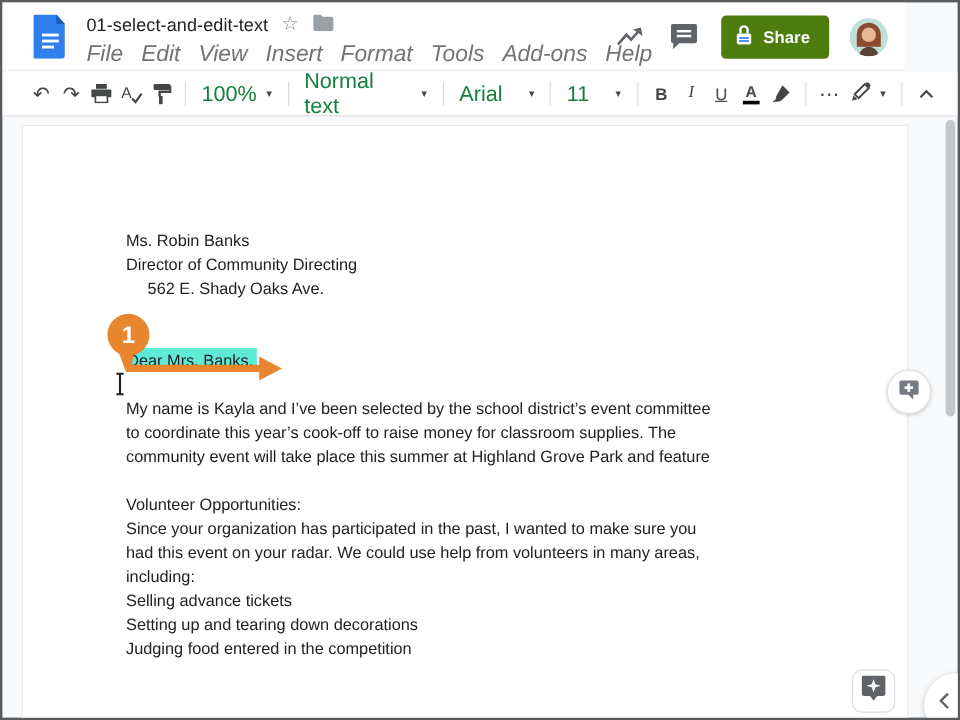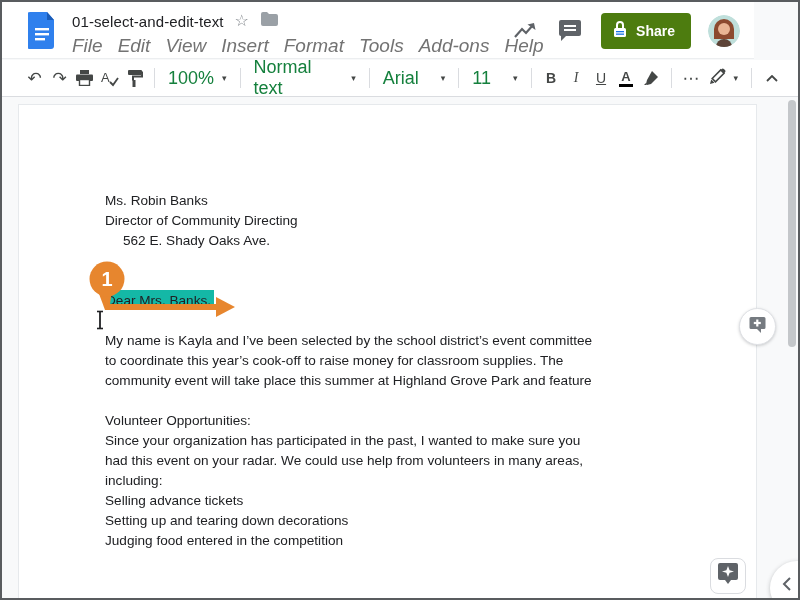--- a/index.html
+++ b/index.html
@@ -58,21 +58,21 @@
   .tb-right { margin-left: auto; display: flex; align-items: center; }
 
   
   .page {
     position: absolute; left: 16px; top: 102px; width: 739px; height: 530px;
     background: #fff; border: 1px solid #e6e9ec;
   }
   .page-content { padding: 86px 40px 0 86px; }
   .line { height: 20px; line-height: 20px; font-size: 13.6px; color: #202124; white-space: nowrap; cursor: text; }
   .line.indent { padding-left: 18px; }
-  .sel { background: #14b8a6; padding: 3px 3px 2px 1px; }
+  .sel { background: #5eead4; padding: 3px 3px 2px 1px; }
 
   
   .pin { position: absolute; left: 84px; top: 258px; z-index: 6; }
   .arrow-line { position: absolute; left: 103px; top: 302px; width: 112px; height: 6px; background: #e7862e; z-index: 6; }
   .arrow-head { position: absolute; left: 214px; top: 295px; width: 0; height: 0;
     border-left: 19px solid #e7862e; border-top: 10px solid transparent; border-bottom: 10px solid transparent; z-index: 6; }
   .ibeam { position: absolute; left: 93px; top: 308px; z-index: 7; }
 
   
   .add-comment-btn {

